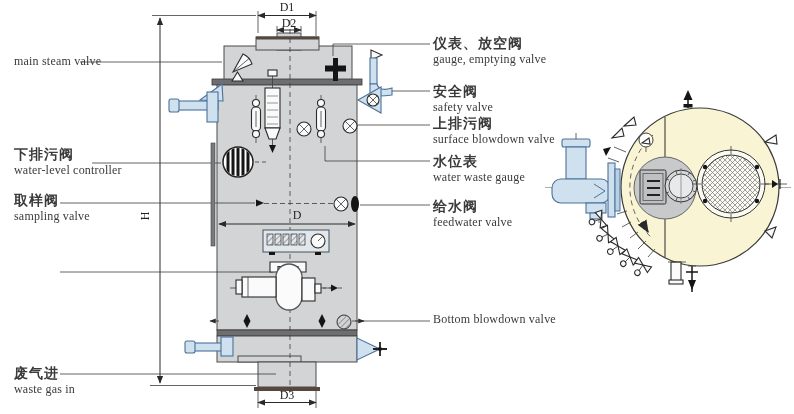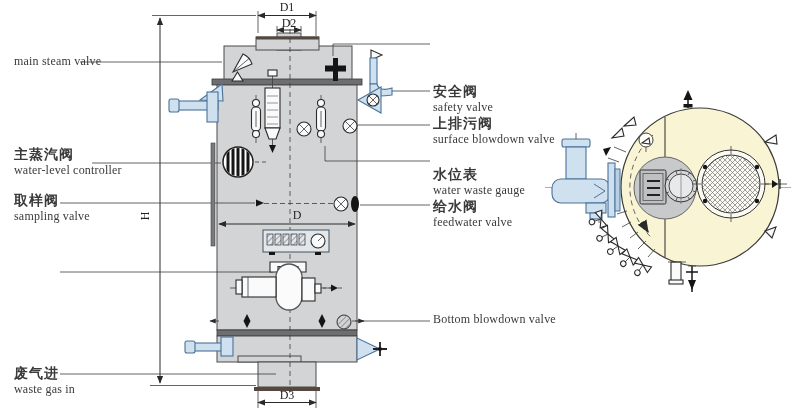--- a/index.html
+++ b/index.html
@@ -313,41 +313,45 @@
       <polygon points="765,142 776,135 777,144" class="sym"></polygon>
       <polygon points="765,231 776,227 772,238" class="sym"></polygon>
     </g>
   </g>
 </svg>
 
 <div class="lb" style="left:14px;top:54px">
   <div class="en">main steam valve</div>
 </div>
 <div class="lb" style="left:14px;top:147px">
-  <div class="zh">主蒸汽阀</div>
+  <div class="zh">下排污阀</div>
   <div class="en">water-level controller</div>
 </div>
 <div class="lb" style="left:14px;top:193px">
   <div class="zh">取样阀</div>
   <div class="en">sampling valve</div>
 </div>
 <div class="lb" style="left:14px;top:366px">
   <div class="zh">废气进</div>
   <div class="en">waste gas in</div>
 </div>
 
+<div class="lb" style="left:433px;top:36px">
+  <div class="zh">仪表、放空阀</div>
+  <div class="en">gauge, emptying valve</div>
+</div>
 <div class="lb" style="left:433px;top:116px">
   <div class="zh">上排污阀</div>
   <div class="en">surface blowdown valve</div>
 </div>
 <div class="lb" style="left:433px;top:84px">
   <div class="zh">安全阀</div>
   <div class="en">safety valve</div>
 </div>
-<div class="lb" style="left:433px;top:167px">
+<div class="lb" style="left:433px;top:154px">
   <div class="zh">水位表</div>
   <div class="en">water waste gauge</div>
 </div>
 <div class="lb" style="left:433px;top:199px">
   <div class="zh">给水阀</div>
   <div class="en">feedwater valve</div>
 </div>
 <div class="lb" style="left:433px;top:312px">
   <div class="en">Bottom blowdown valve</div>
 </div>

